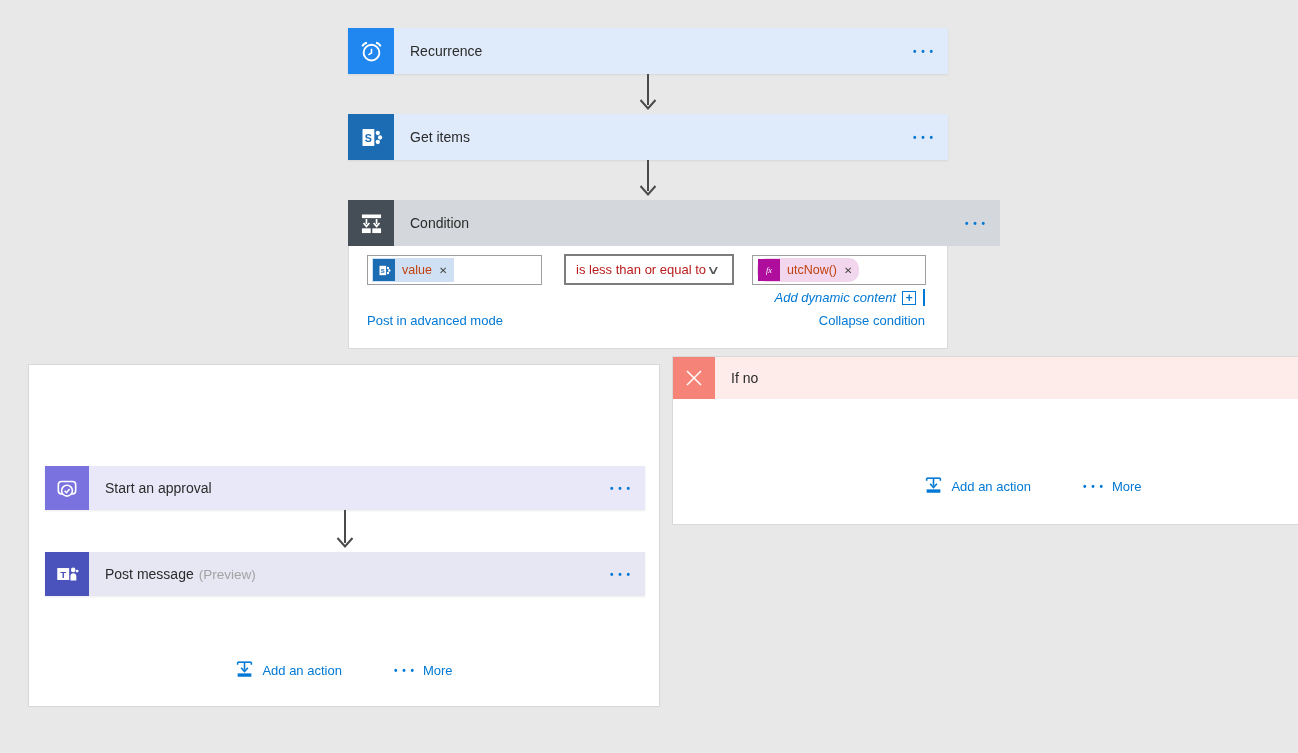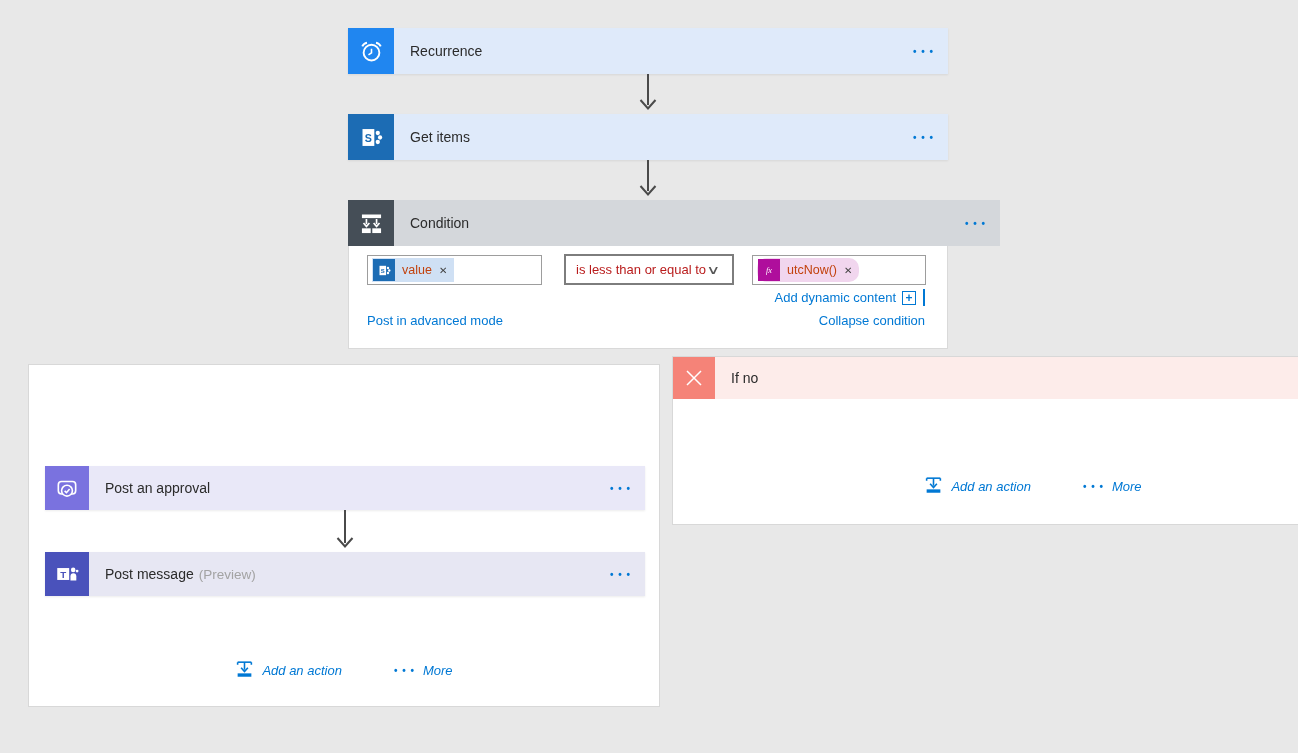--- a/index.html
+++ b/index.html
@@ -37,21 +37,21 @@
   .pill-icon { width:22px; height:22px; margin:1px 7px 1px 1px; display:flex; align-items:center; justify-content:center; }
   .pill-label { font-size:12.5px; color:#c2410c; }
   .pill-x { margin-left:7px; font-size:10px; color:#444; cursor:pointer; }
   .sp-mini { background:#1c6cb4; }
   .fx-mini { background:#af0e9c; }
   #operator-box { position:absolute; left:215px; top:8px; width:170px; height:31px; border:2px solid #7d7d7d;
                   background:#fff; display:flex; align-items:center; padding:0 10px; cursor:pointer; }
   #operator-box .op-text { font-size:13px; color:#b91c1c; flex:1; }
   #operator-box .chev { color:#555; font-size:12px; transform:scaleX(1.6); margin-right:4px; }
   .link { color:#0078d4; font-size:13px; cursor:pointer; text-decoration:none; }
-  #add-dynamic { position:absolute; top:43px; right:22px; display:flex; align-items:center; gap:6px; }
+  #add-dynamic { position:absolute; top:43px; right:22px; display:flex; align-items:center; gap:6px;font-style:italic; }
   .adc-box { display:inline-flex; align-items:center; justify-content:center; width:14px; height:14px;
              border:1px solid #0078d4; color:#0078d4; font-size:12px; font-weight:bold; line-height:1; }
   .adc-caret { display:inline-block; width:2px; height:17px; background:#0078d4; margin-left:1px; }
   #edit-advanced { position:absolute; left:18px; top:67px; }
   #collapse-condition { position:absolute; right:22px; top:67px; }
 
   
   .arrow { position:absolute; width:22px; }
 
   
@@ -68,21 +68,21 @@
 
   #approval-card { left:16px; top:101px; width:600px; height:44px; background:#e9e8f8; }
   #approval-card .card-icon { background:#7a72df; }
   #postmsg-card { left:16px; top:187px; width:600px; height:44px; background:#e7e7f3; }
   #postmsg-card .card-icon { background:#4a52bb; }
 
   .add-action-row { position:absolute; left:0; width:100%; display:flex; align-items:center;
                     justify-content:center; gap:8px; }
   #ifyes-addrow { top:294px; }
   #ifno-addrow { top:118px; }
-  .aa-label { color:#0078d4; font-size:13px; cursor:pointer;font-style:italic; }
+  .aa-label { color:#0078d4; font-size:13px; cursor:pointer; }
   .more-dots { color:#0078d4; font-size:10px; font-weight:bold; letter-spacing:1px; margin-left:44px; cursor:pointer; }
 </style>
 </head>
 <body>
 
 <div class="canvas">
 
   <div class="card" id="recurrence-card">
     <div class="card-icon icon-46">
       <svg width="27" height="27" viewBox="0 0 24 24">
@@ -191,21 +191,21 @@
 
     <div class="card" id="approval-card">
       <div class="card-icon icon-44">
         <svg width="26" height="26" viewBox="0 0 24 24">
           <path d="M8.5 17.5H7a3 3 0 0 1-3-3V9a3 3 0 0 1 3-3h10a3 3 0 0 1 3 3v5.5a3 3 0 0 1-3 3h-1.5" stroke="#fff" stroke-width="1.5" fill="none"></path>
           <circle cx="12" cy="14.5" r="5" stroke="#fff" stroke-width="1.5" fill="#7a72df"></circle>
           <path d="M9.8 14.6l1.7 1.7 2.9-3.4" stroke="#fff" stroke-width="1.5" fill="none"></path>
         </svg>
       </div>
       <div class="card-title">
-          <span>Post an approval</span>
+          <span>Start an approval</span>
         </div>
       <div class="menu-dots">• • •</div>
     </div>
 
     <svg class="arrow" style="left:305px; top:145px;" width="22" height="42" viewBox="0 0 22 42">
       <path d="M11 0 V 33" stroke="#4a4a4a" stroke-width="2" fill="none"></path>
       <path d="M3.5 28 L11 36.5 L18.5 28" stroke="#4a4a4a" stroke-width="2" fill="none"></path>
     </svg>
 
     <div class="card" id="postmsg-card">

